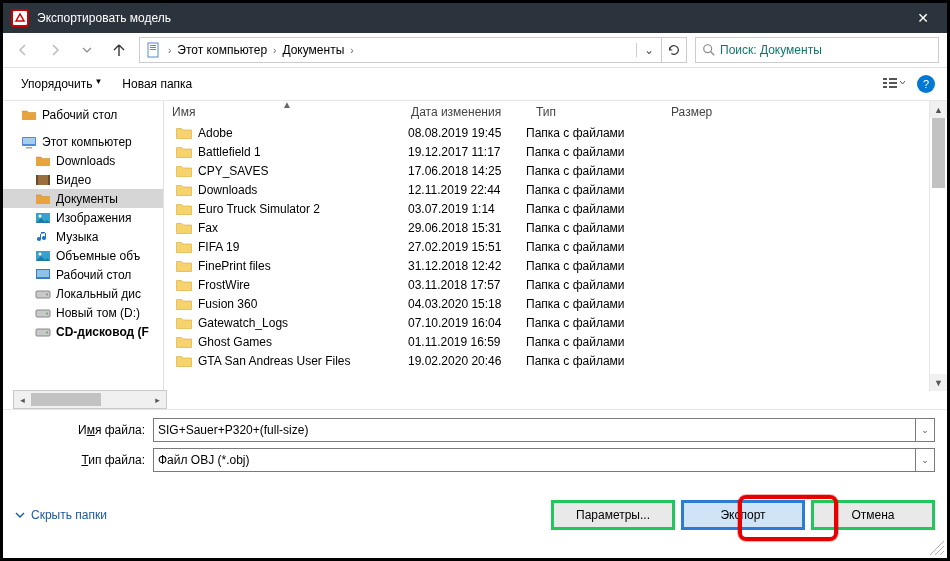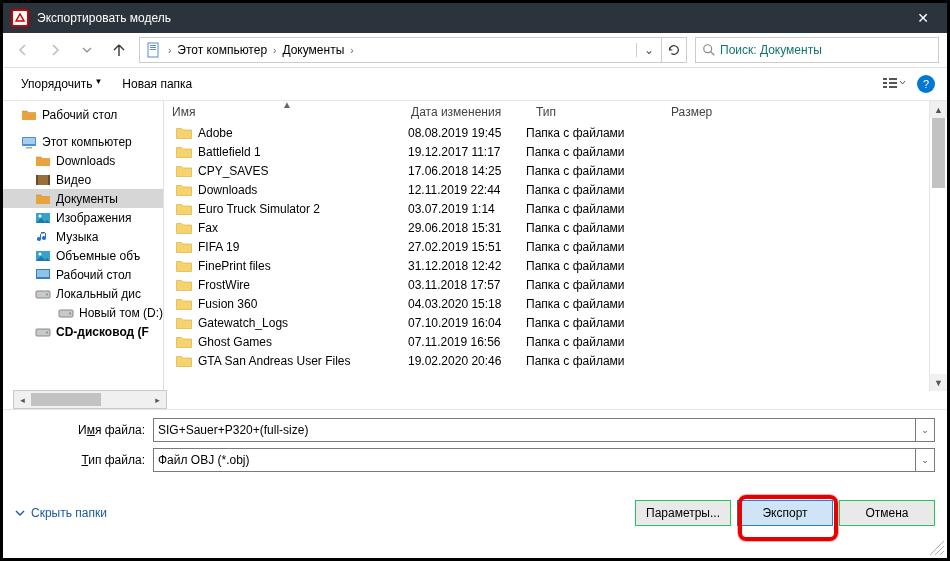--- a/index.html
+++ b/index.html
@@ -42,21 +42,21 @@
   .folder-i{width:16px;height:14px}
   .bottom{border-top:1px solid #e6e6e6;padding:8px 12px}
   .field-row{display:flex;align-items:center;height:24px;margin-bottom:6px}
   .fld-label{width:130px;text-align:right;padding-right:8px}
   .fld-label span{text-decoration:underline}
   .fld-input{flex:1;height:22px;border:1px solid #7a7a7a;padding:0 4px;display:flex;align-items:center;background:#fff}
   .fld-dd{width:18px;height:22px;border:1px solid #7a7a7a;border-left:0;display:flex;align-items:center;justify-content:center;font-size:9px;color:#555}
   .buttons{display:flex;justify-content:space-between;align-items:center;padding:14px 12px 8px}
   .hide-f{display:flex;align-items:center;gap:6px;color:#1b5aa0;cursor:pointer}
   .btns-right{display:flex;gap:6px}
-  .btn{height:24px;padding:0 8px;border:1px solid #22c55e;background:#e9e9e9;display:flex;align-items:center;justify-content:center;cursor:pointer;min-width:78px}
+  .btn{height:24px;padding:0 20px;border:3px solid #22c55e;background:#e9e9e9;display:flex;align-items:center;justify-content:center;cursor:pointer;min-width:78px}
   .btn.focus{background:#cfe4f7;border-color:#2b7cd3}
   .highlight{position:absolute;border:4px solid #e60000;border-radius:8px;pointer-events:none;box-shadow:0 0 0 1px rgba(230,0,0,.3)}
   .sb{border:1px solid #c9c9c9;background:#f0f0f0;position:absolute}
   .sb-btn{background:#f0f0f0;display:flex;align-items:center;justify-content:center;height:17px;color:#555;font-size:9px}
   .sb-thumb{position:absolute;background:#c2c2c2}
 </style>
 </head>
 <body>
 
 <div class="outer">
@@ -243,21 +243,21 @@
         </div>
         <div class="tree-item" style="padding-left: 32px;">
           <span class="ico">
             <svg width="16" height="16" viewBox="0 0 16 16">
               <rect x="1" y="5" width="14" height="7" rx="1" fill="#c9c9c9" stroke="#888"></rect>
               <circle cx="12" cy="8.5" r="1" fill="#5a5"></circle>
             </svg>
           </span>
           <span>Локальный дис</span>
         </div>
-        <div class="tree-item" style="padding-left: 32px; justify-content: flex-end;">
+        <div class="tree-item" style="padding-left: 32px;">
           <span class="ico">
             <svg width="16" height="16" viewBox="0 0 16 16">
               <rect x="1" y="5" width="14" height="7" rx="1" fill="#c9c9c9" stroke="#888"></rect>
               <circle cx="12" cy="8.5" r="1" fill="#5a5"></circle>
             </svg>
           </span>
           <span>Новый том (D:)</span>
         </div>
         <div class="tree-item" style="padding-left: 32px; font-weight: bold;">
           <span class="ico">
@@ -402,21 +402,21 @@
             <div class="c-type">Папка с файлами</div>
             <div class="c-size"></div>
           </div>
           <div class="row">
             <div class="c-name">
               <svg class="folder-i" viewBox="0 0 16 14">
                 <path d="M0.5 2.5h5l1.5 1.5H15.5V12.5H0.5z" fill="#f7d36e" stroke="#d9a733" stroke-width="0.6"></path>
               </svg>
               <span>Ghost Games</span>
             </div>
-            <div class="c-date">07.11.2019 16:56</div>
+            <div class="c-date">01.11.2019 16:59</div>
             <div class="c-type">Папка с файлами</div>
             <div class="c-size"></div>
           </div>
           <div class="row">
             <div class="c-name">
               <svg class="folder-i" viewBox="0 0 16 14">
                 <path d="M0.5 2.5h5l1.5 1.5H15.5V12.5H0.5z" fill="#f7d36e" stroke="#d9a733" stroke-width="0.6"></path>
               </svg>
               <span>GTA San Andreas User Files</span>
             </div>

